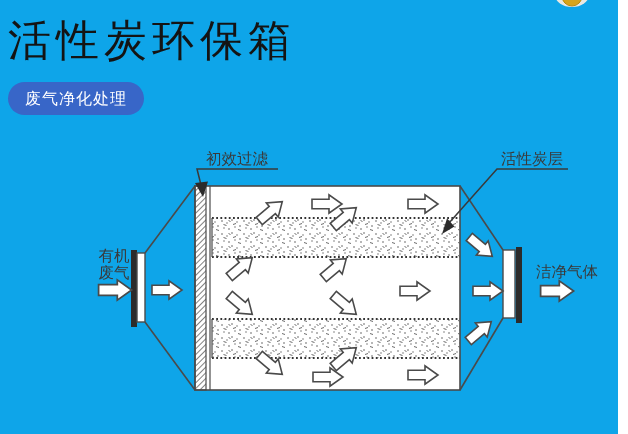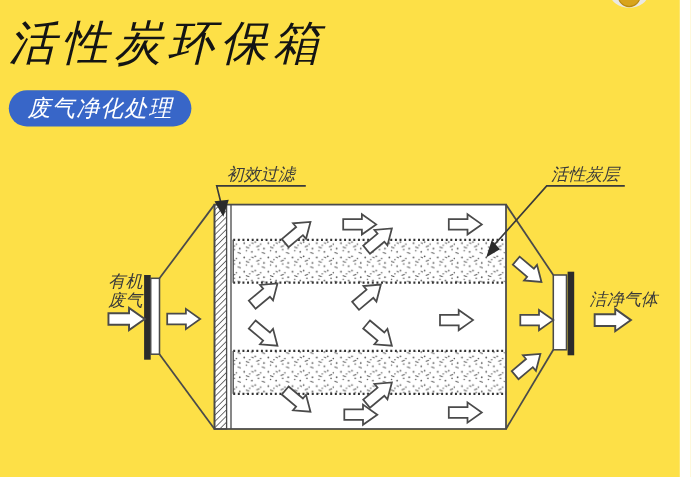--- a/index.html
+++ b/index.html
@@ -1,35 +1,34 @@
 <!DOCTYPE html>
 <html><head>
 <meta charset="utf-8">
 <style>
   html,body{margin:0;padding:0;}
   .page{
     position:relative;
     width:618px;height:434px;
-    background:#fde047;
+    background:#0ea5e9;
     overflow:hidden;
     font-family:"Liberation Sans","DejaVu Sans",sans-serif;
-    font-style:italic;
   }
   .page-title{
     position:absolute;left:8px;top:16px;
     font-size:43px;line-height:48px;
     font-weight:500;color:#141414;
     letter-spacing:5px;white-space:nowrap;
   }
   .badge{
     position:absolute;left:8px;top:82px;
     height:33px;line-height:33px;
     padding:0 17px;border-radius:17px;
     background:#3866C8;color:#ffffff;
-    font-size:21px;letter-spacing:1px;white-space:nowrap;
+    font-size:16px;letter-spacing:1px;white-space:nowrap;
   }
   .medal{position:absolute;left:548px;top:0;}
   .diagram{position:absolute;left:0;top:114px;}
   .dlabel{
     font-family:"Liberation Sans","DejaVu Sans",sans-serif;
     font-size:15.5px;font-weight:500;fill:#3a3a3a;
   }
 </style>
 </head>
 <body>

